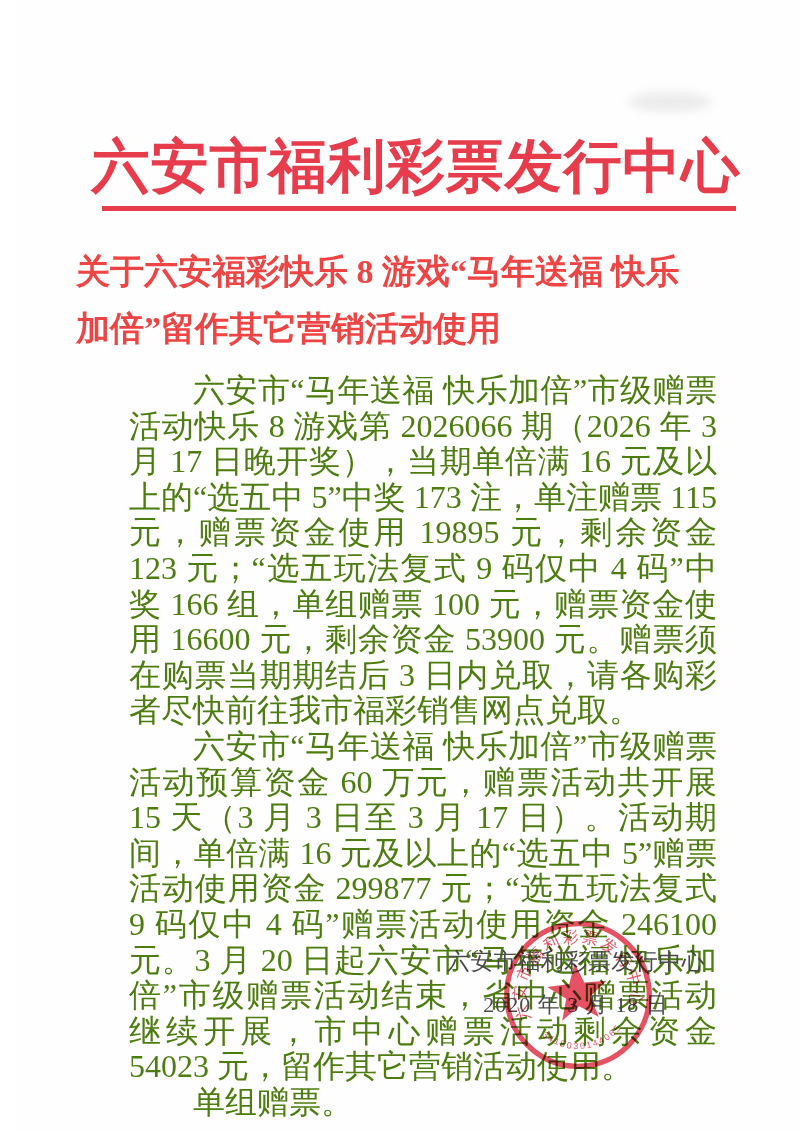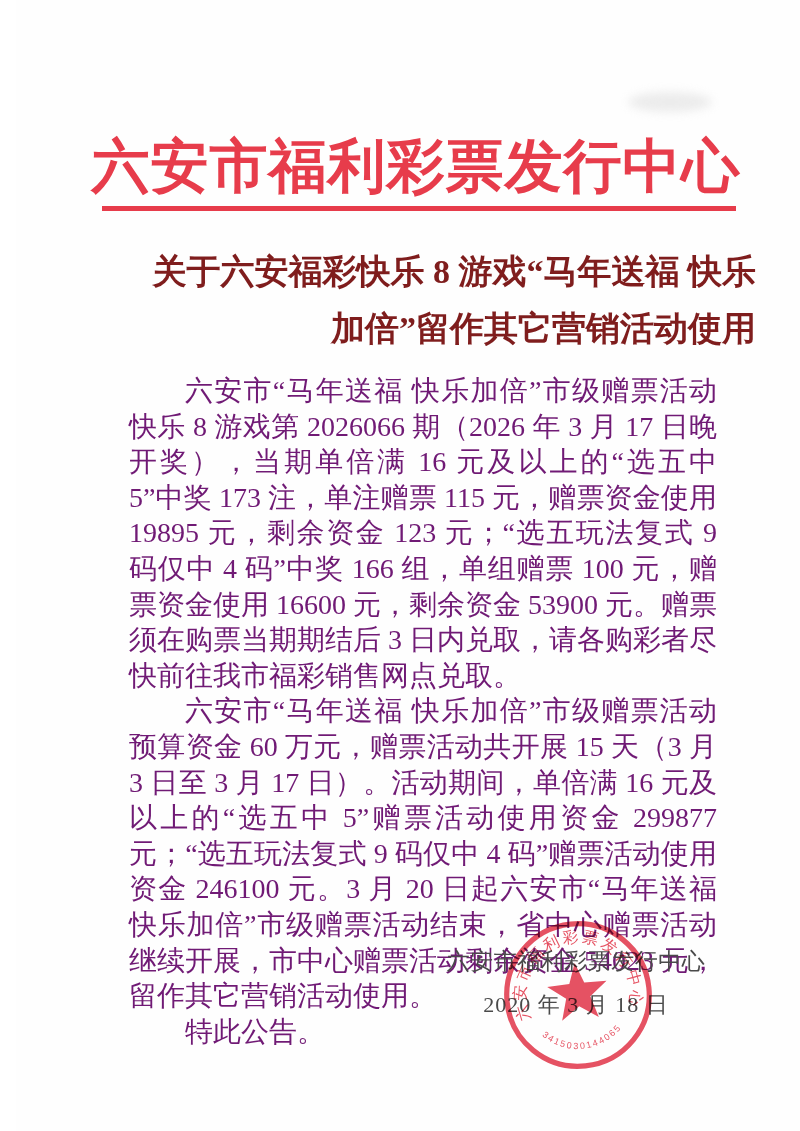--- a/index.html
+++ b/index.html
@@ -46,35 +46,35 @@
     left: 86px;
     width: 634px;
     height: 5px;
     background: #e73c4b;
   }
   .doc-title {
     position: absolute;
     top: 243px;
     left: 60px;
     width: 680px;
-    text-align: right;
+    text-align: left;
     font-size: 34px;
     font-weight: bold;
     line-height: 57px;
-    color: #7f1d1d;
+    color: #ef4444;
   }
   .body-text {
     position: absolute;
     top: 373px;
     left: 113px;
     width: 588px;
-    font-size: 28px;
+    font-size: 32px;
     line-height: 35.6px;
     text-align: justify;
-    color: #701a75;
+    color: #4d7c0f;
   }
   .body-text p {
     margin: 0;
     text-indent: 2em;
   }
   .signature-block {
     position: absolute;
     top: 946px;
     left: 415px;
     width: 290px;
@@ -116,21 +116,21 @@
   <div class="red-rule"></div>
 
   <div class="doc-title">
     <div>关于六安福彩快乐 8 游戏“马年送福 快乐</div>
     <div>加倍”留作其它营销活动使用</div>
   </div>
 
   <div class="body-text">
     <p>六安市“马年送福 快乐加倍”市级赠票活动快乐 8 游戏第 2026066 期（2026 年 3 月 17 日晚开奖），当期单倍满 16 元及以上的“选五中 5”中奖 173 注，单注赠票 115 元，赠票资金使用 19895 元，剩余资金 123 元；“选五玩法复式 9 码仅中 4 码”中奖 166 组，单组赠票 100 元，赠票资金使用 16600 元，剩余资金 53900 元。赠票须在购票当期期结后 3 日内兑取，请各购彩者尽快前往我市福彩销售网点兑取。</p>
     <p>六安市“马年送福 快乐加倍”市级赠票活动预算资金 60 万元，赠票活动共开展 15 天（3 月 3 日至 3 月 17 日）。活动期间，单倍满 16 元及以上的“选五中 5”赠票活动使用资金 299877 元；“选五玩法复式 9 码仅中 4 码”赠票活动使用资金 246100 元。3 月 20 日起六安市“马年送福 快乐加倍”市级赠票活动结束，省中心赠票活动继续开展，市中心赠票活动剩余资金 54023 元，留作其它营销活动使用。</p>
-    <p>特此公告。</p>
+    <p>单组赠票。</p>
   </div>
 
   <div class="signature-block">
     <div class="signature-org">六安市福利彩票发行中心</div>
     <div class="signature-date">2020 年 3 月 18 日</div>
   </div>
 
   <div class="seal">
     <svg viewBox="0 0 160 160" xmlns="http://www.w3.org/2000/svg">
 

